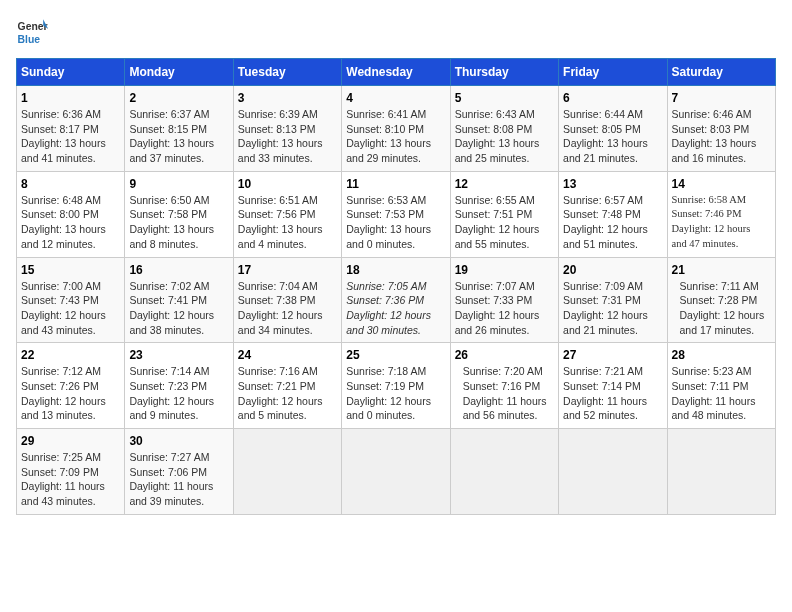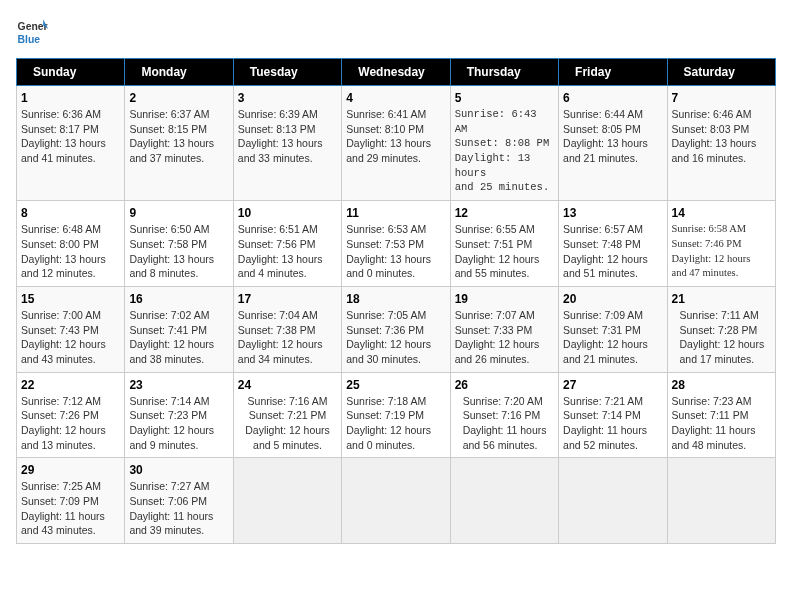--- a/index.html
+++ b/index.html
@@ -36,23 +36,23 @@
     .location {
       font-size: 14px;
       color: #555;
     }
     .calendar {
       width: 100%;
       border-collapse: collapse;
       font-size: 10.5px;
     }
     .calendar thead th {
-      background-color: #000000;
+      background-color: #1d4ed8;
       color: #fff;
-      padding: 6px 16px;
+      padding: 6px 4px;
       text-align: left;
       font-size: 12px;
       font-weight: bold;
       border: 1px solid #2a7abf;
     }
     .calendar tbody td {
       vertical-align: top;
       padding: 5px 4px;
       border: 1px solid #ccc;
       width: 108px;
@@ -133,21 +133,21 @@
         </td>
         <td>
           <span class="day-num">4</span>
           <div class="day-info" style="white-space: pre-line;">Sunrise: 6:41 AM
 Sunset: 8:10 PM
 Daylight: 13 hours
 and 29 minutes.</div>
         </td>
         <td>
           <span class="day-num">5</span>
-          <div class="day-info" style="white-space: pre-line; font-family: Liberation Mono, monospace;">Sunrise: 6:43 AM
+          <div class="day-info" style="white-space: pre-line;">Sunrise: 6:43 AM
 Sunset: 8:08 PM
 Daylight: 13 hours
 and 25 minutes.</div>
         </td>
         <td>
           <span class="day-num">6</span>
           <div class="day-info" style="white-space: pre-line;">Sunrise: 6:44 AM
 Sunset: 8:05 PM
 Daylight: 13 hours
 and 21 minutes.</div>
@@ -228,21 +228,21 @@
         </td>
         <td>
           <span class="day-num">17</span>
           <div class="day-info" style="white-space: pre-line;">Sunrise: 7:04 AM
 Sunset: 7:38 PM
 Daylight: 12 hours
 and 34 minutes.</div>
         </td>
         <td>
           <span class="day-num">18</span>
-          <div class="day-info" style="white-space: pre-line;">Sunrise: 7:05 AM
+          <div class="day-info" style="white-space: pre-line; font-style: italic;">Sunrise: 7:05 AM
 Sunset: 7:36 PM
 Daylight: 12 hours
 and 30 minutes.</div>
         </td>
         <td>
           <span class="day-num">19</span>
           <div class="day-info" style="white-space: pre-line;">Sunrise: 7:07 AM
 Sunset: 7:33 PM
 Daylight: 12 hours
 and 26 minutes.</div>
@@ -272,21 +272,21 @@
         </td>
         <td>
           <span class="day-num">23</span>
           <div class="day-info" style="white-space: pre-line;">Sunrise: 7:14 AM
 Sunset: 7:23 PM
 Daylight: 12 hours
 and 9 minutes.</div>
         </td>
         <td>
           <span class="day-num">24</span>
-          <div class="day-info" style="white-space: pre-line; text-align: center;">Sunrise: 7:16 AM
+          <div class="day-info" style="white-space: pre-line;">Sunrise: 7:16 AM
 Sunset: 7:21 PM
 Daylight: 12 hours
 and 5 minutes.</div>
         </td>
         <td>
           <span class="day-num">25</span>
           <div class="day-info" style="white-space: pre-line;">Sunrise: 7:18 AM
 Sunset: 7:19 PM
 Daylight: 12 hours
 and 0 minutes.</div>
@@ -300,21 +300,21 @@
         </td>
         <td>
           <span class="day-num">27</span>
           <div class="day-info" style="white-space: pre-line;">Sunrise: 7:21 AM
 Sunset: 7:14 PM
 Daylight: 11 hours
 and 52 minutes.</div>
         </td>
         <td>
           <span class="day-num">28</span>
-          <div class="day-info" style="white-space: pre-line;">Sunrise: 7:23 AM
+          <div class="day-info" style="white-space: pre-line;">Sunrise: 5:23 AM
 Sunset: 7:11 PM
 Daylight: 11 hours
 and 48 minutes.</div>
         </td>
       </tr>
       <tr>
         <td>
           <span class="day-num">29</span>
           <div class="day-info" style="white-space: pre-line;">Sunrise: 7:25 AM
 Sunset: 7:09 PM

